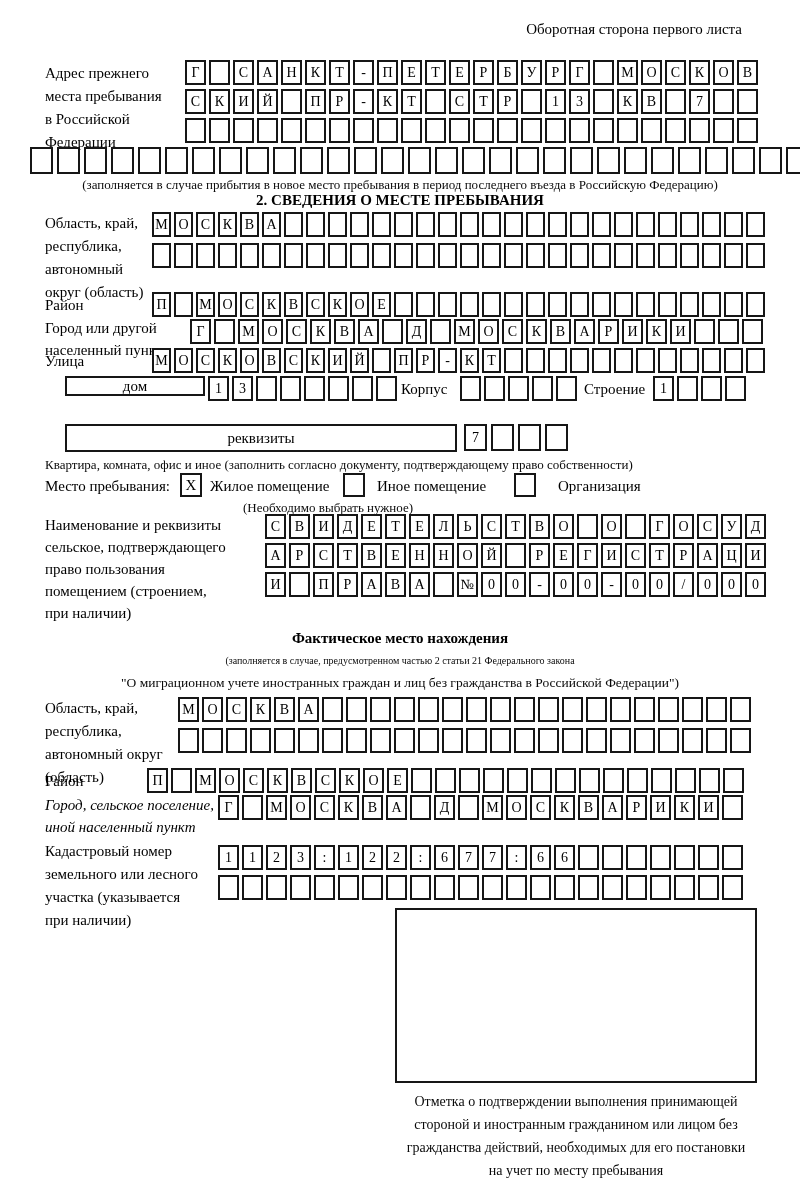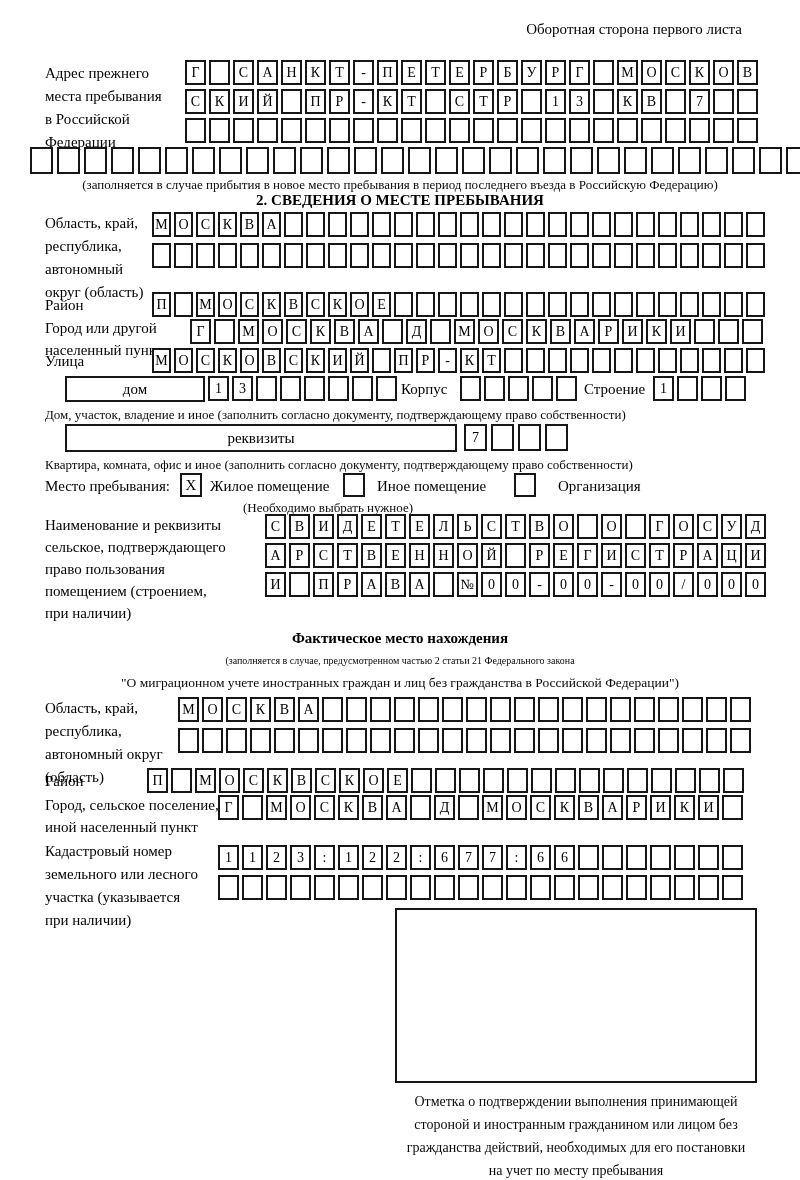--- a/index.html
+++ b/index.html
@@ -317,21 +317,21 @@
       <div class="cell"></div>
       <div class="cell"></div>
       <div class="cell"></div>
       <div class="cell"></div>
       <div class="cell"></div>
       <div class="cell"></div>
       <div class="cell"></div>
       <div class="cell"></div>
     </div>
 
-  <div class="abs widebox" style="left:65px; top:376px; width:140px; height:26px;">дом</div>
+  <div class="abs widebox" style="left:65px; top:376px; width:140px; height:20px;">дом</div>
   <div class="abs boxrow" style="left:208px; top:376px;">
       <div class="cell">1</div>
       <div class="cell">3</div>
       <div class="cell"></div>
       <div class="cell"></div>
       <div class="cell"></div>
       <div class="cell"></div>
       <div class="cell"></div>
       <div class="cell"></div>
     </div>
@@ -343,21 +343,20 @@
       <div class="cell"></div>
       <div class="cell"></div>
     </div>
   <div class="abs label" style="left:584px; top:378px;">Строение</div>
   <div class="abs boxrow" style="left:653px; top:376px;">
       <div class="cell">1</div>
       <div class="cell"></div>
       <div class="cell"></div>
       <div class="cell"></div>
     </div>
-  <div class="abs caption" style="left:45px; top:407px;">Дом, участок, владение и иное (заполнить согласно документу, подтверждающему право собственности)</div>
 
   <div class="abs widebox" style="left:65px; top:424px; width:392px; height:28px;">реквизиты</div>
   <div class="abs boxrow lg" style="left:464px; top:424px;">
       <div class="cell">7</div>
       <div class="cell"></div>
       <div class="cell"></div>
       <div class="cell"></div>
     </div>
   <div class="abs caption" style="left:45px; top:457px;">Квартира, комната, офис и иное (заполнить согласно документу, подтверждающему право собственности)</div>
 
@@ -532,21 +531,21 @@
       <div class="cell"></div>
       <div class="cell"></div>
       <div class="cell"></div>
       <div class="cell"></div>
       <div class="cell"></div>
       <div class="cell"></div>
       <div class="cell"></div>
       <div class="cell"></div>
     </div>
 
-  <div class="abs label" style="left:45px; top:794px; width:180px; line-height:22px;">
+  <div class="abs label" style="left:45px; top:794px; width:180px; line-height:22px;font-style:italic;">
     <div>Город, сельское поселение,</div>
     <div>иной населенный пункт</div>
   </div>
   <div class="abs boxrow" style="left:218px; top:795px;">
       <div class="cell">Г</div>
       <div class="cell"></div>
       <div class="cell">М</div>
       <div class="cell">О</div>
       <div class="cell">С</div>
       <div class="cell">К</div>

